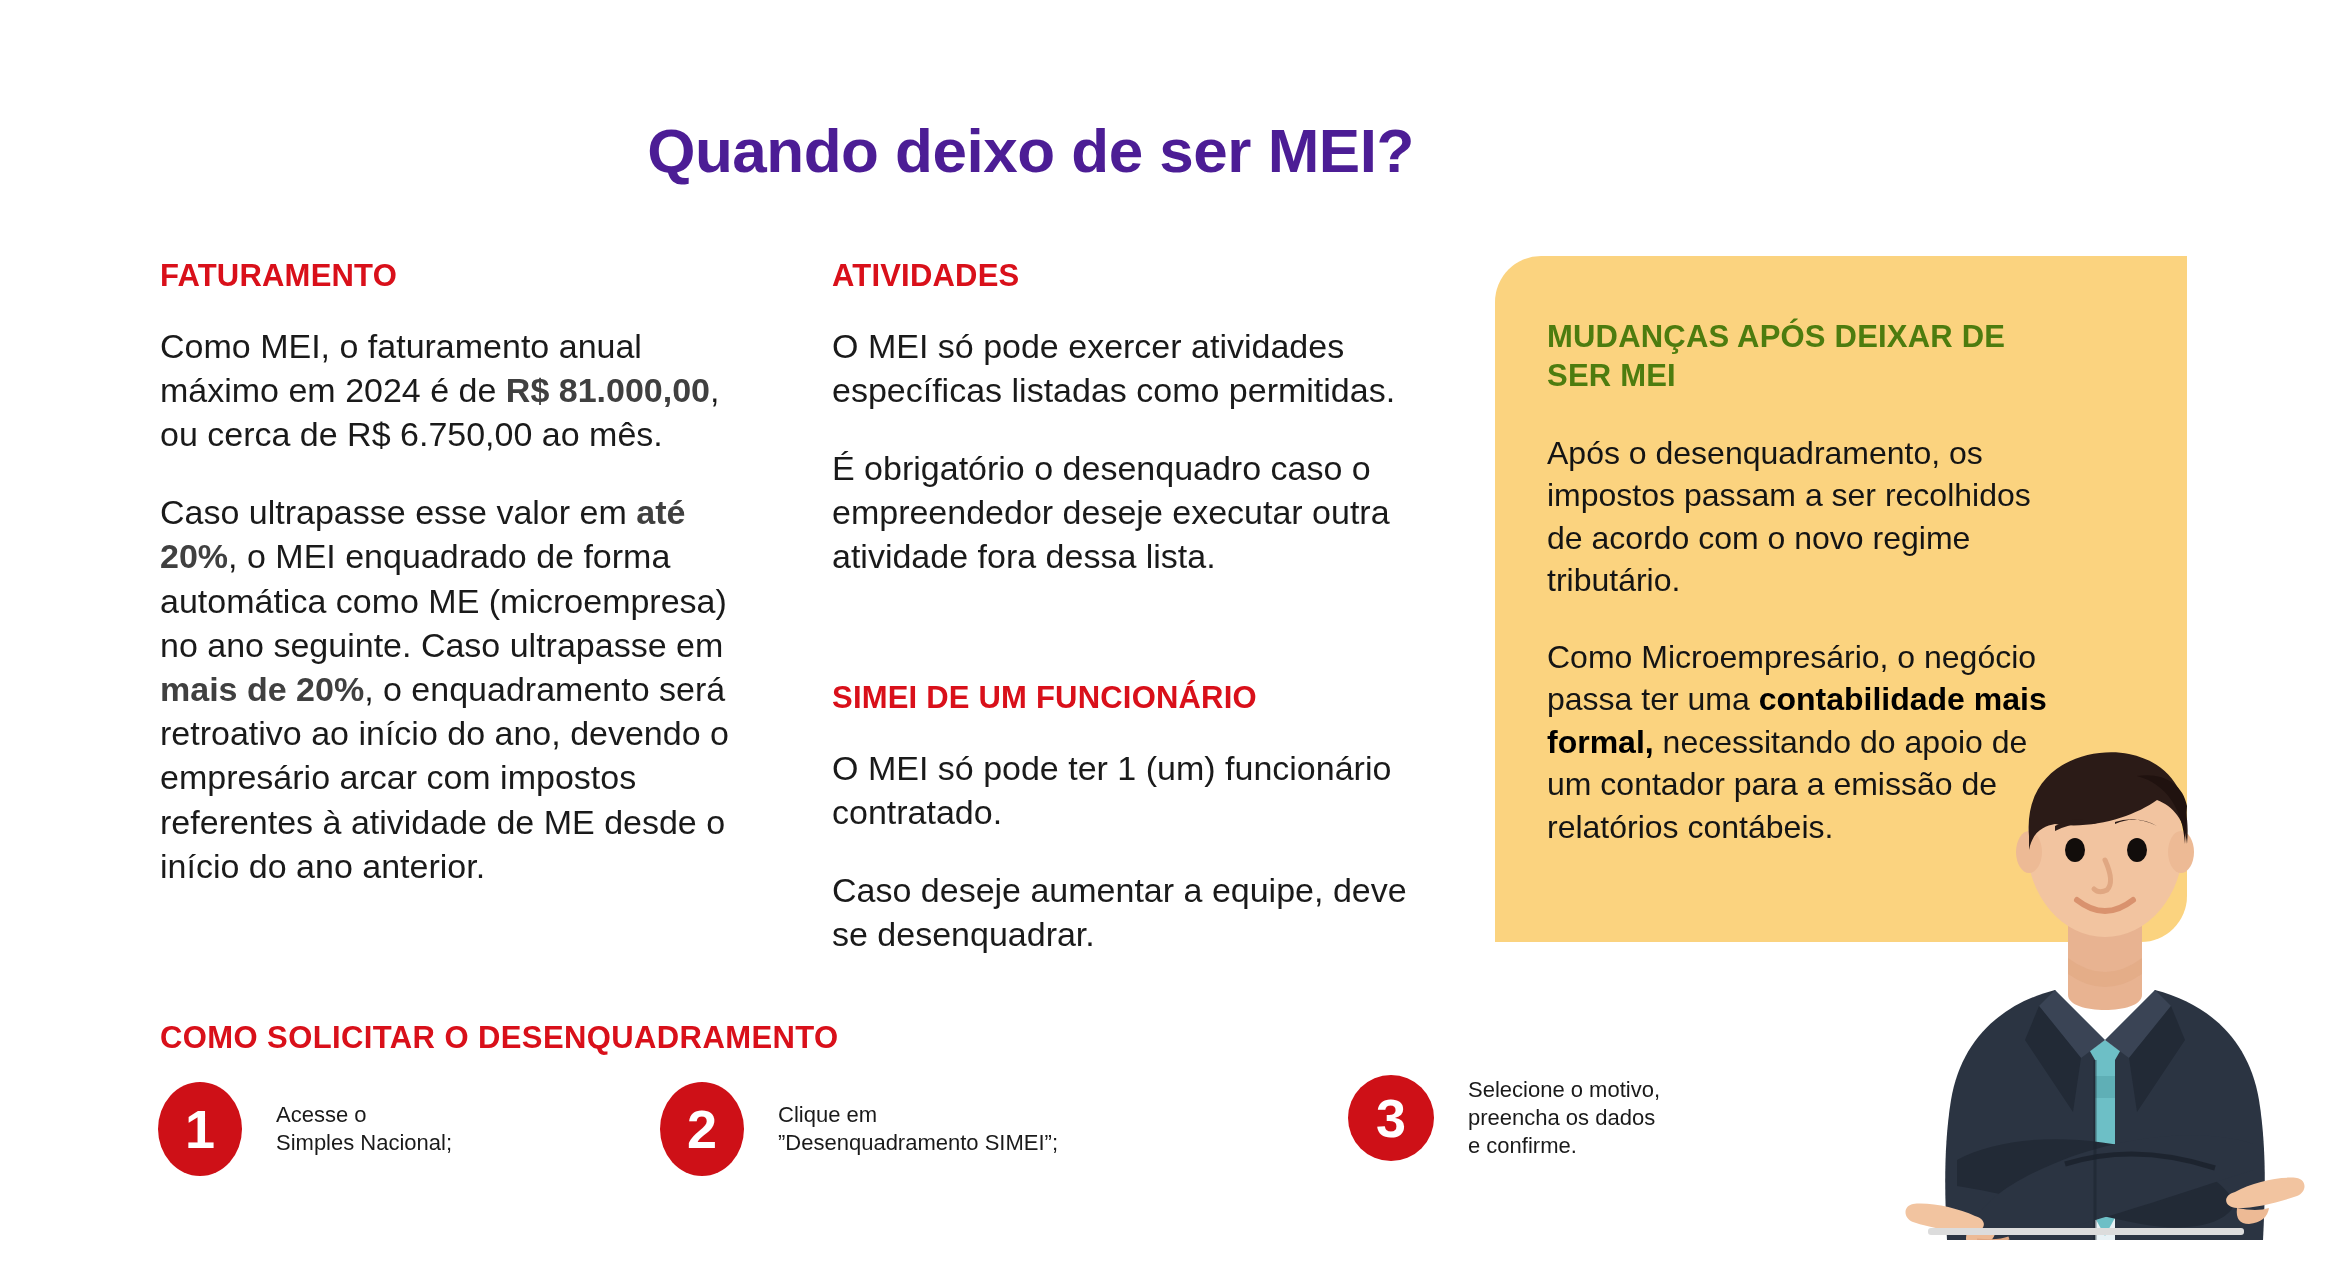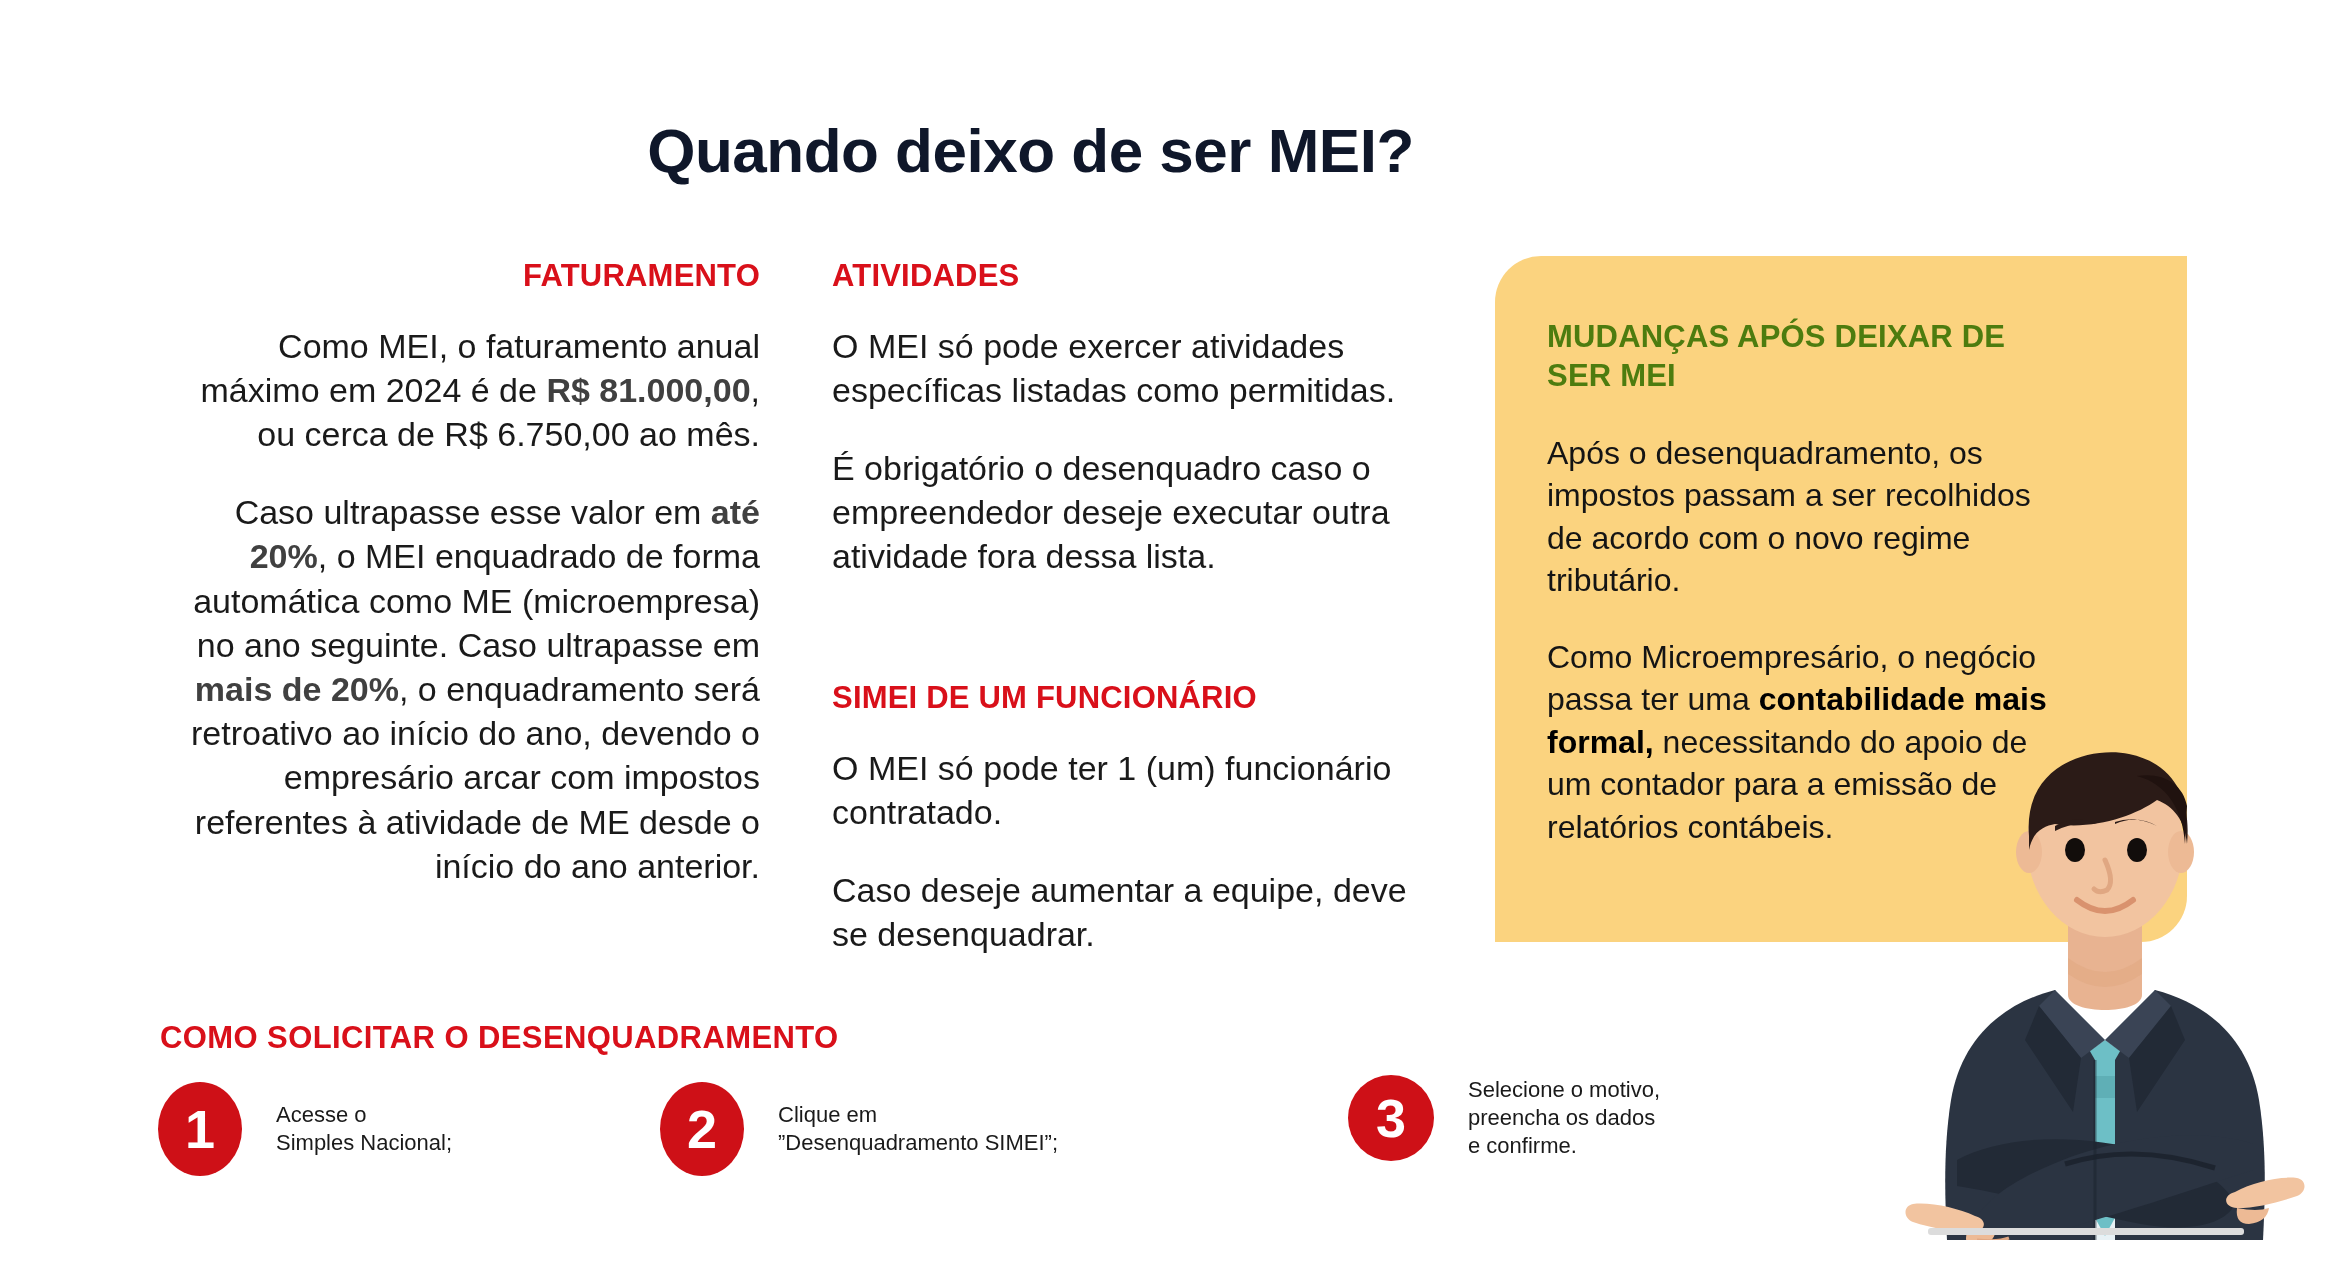--- a/index.html
+++ b/index.html
@@ -21,21 +21,21 @@
 
   
   #page-title {
     position: absolute;
     left: 0;
     top: 118px;
     width: 2061px;
     text-align: center;
     font-size: 62px;
     font-weight: bold;
-    color: #0f172a;
+    color: #4c1d95;
     letter-spacing: -0.5px;
     line-height: 1.05;
   }
 
   
   .section-heading {
     font-size: 31px;
     font-weight: bold;
     color: #D9101A;
     letter-spacing: 0.2px;
@@ -51,21 +51,20 @@
   }
   .body-par:last-child { margin-bottom: 0; margin-top: 7px; }
   .body-par b { font-weight: bold; color: #404040; }
 
   
   #col-faturamento {
     position: absolute;
     left: 160px;
     top: 258px;
     width: 600px;
-    text-align: right;
   }
   #col-atividades {
     position: absolute;
     left: 832px;
     top: 258px;
     width: 580px;
   }
   #col-funcionario {
     position: absolute;
     left: 832px;

